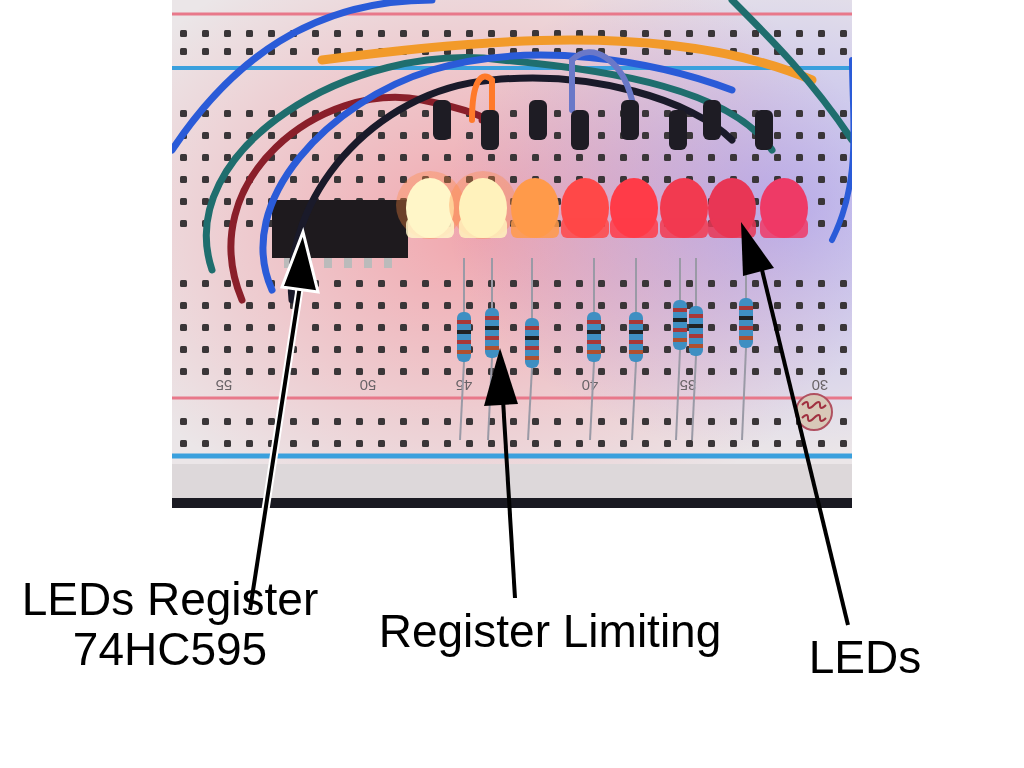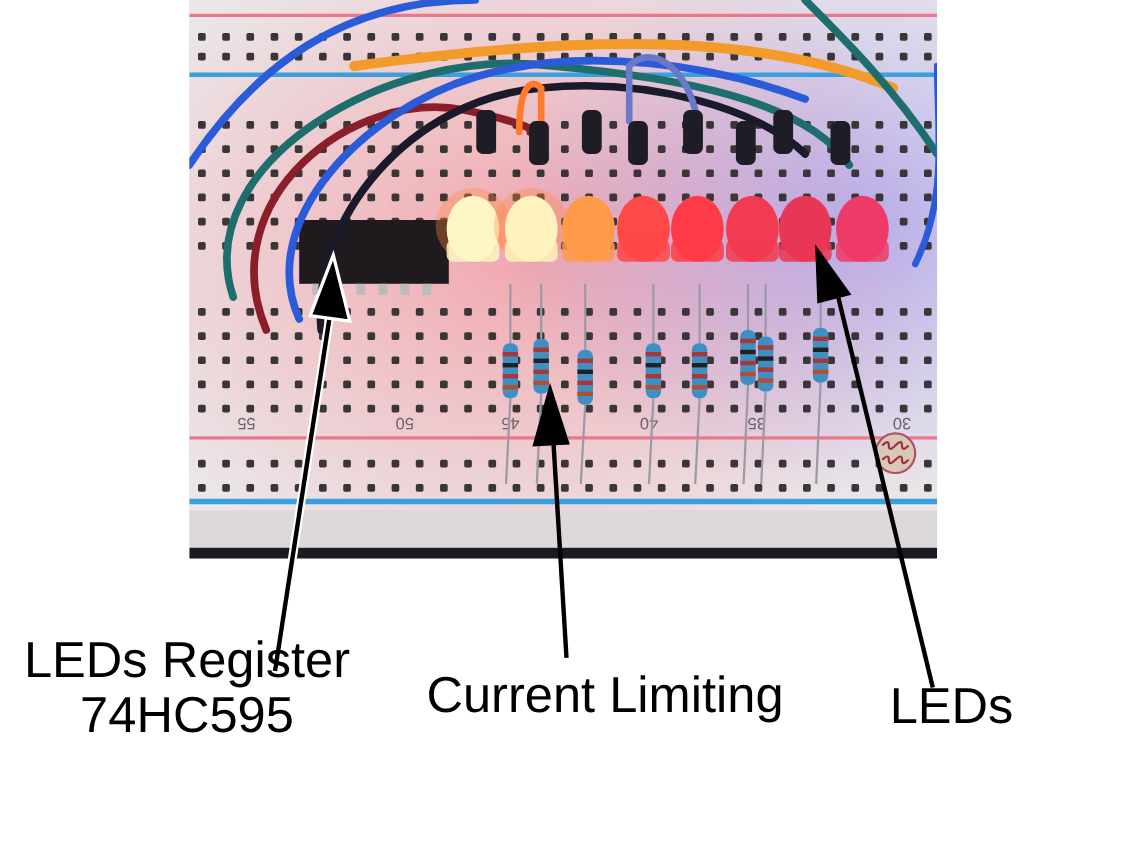--- a/index.html
+++ b/index.html
@@ -2,21 +2,21 @@
 <html><head>
   <meta charset="utf-8">
   <style>
     html, body { margin: 0; padding: 0; background: #ffffff; }
     body { width: 1024px; height: 768px; position: relative; overflow: hidden; font-family: "Liberation Sans", sans-serif; }
     #photo { position: absolute; left: 172px; top: 0; width: 680px; height: 508px; overflow: hidden; background: #e9e4e6; }
     #photo svg { position: absolute; left: 0; top: 0; }
     .label { position: absolute; color: #000; font-size: 46px; line-height: 50px; text-align: center; white-space: nowrap; }
     #label-shift { left: 0; top: 574px; width: 340px; }
     #label-resistors { left: 350px; top: 606px; width: 400px; }
-    #label-leds { left: 790px; top: 616px; width: 150px; }
+    #label-leds { left: 790px; top: 632px; width: 150px; }
     #arrows { position: absolute; left: 0; top: 0; }
   </style>
 </head>
 <body>
 
 <div id="photo">
   <svg id="board-svg" width="680" height="508" viewBox="0 0 680 508">
     <defs>
       <radialGradient id="glow" cx="0.45" cy="0.45" r="0.6">
         <stop offset="0" stop-color="#ff3040" stop-opacity="0.35"></stop>
@@ -640,17 +640,17 @@
     <line x1="848" y1="625" x2="762" y2="270" stroke="#000000" stroke-width="4"></line>
     <polygon points="741,222 743,276 774,268" fill="#000"></polygon>
   </g>
 </svg>
 
 <div id="label-shift" class="label">
   <div>LEDs Register</div>
   <div>74HC595</div>
 </div>
 <div id="label-resistors" class="label">
-  <div>Current Limiting</div>
+  <div>Register Limiting</div>
 </div>
 <div id="label-leds" class="label">
   <div>LEDs</div>
 </div>
 
 </body></html>

